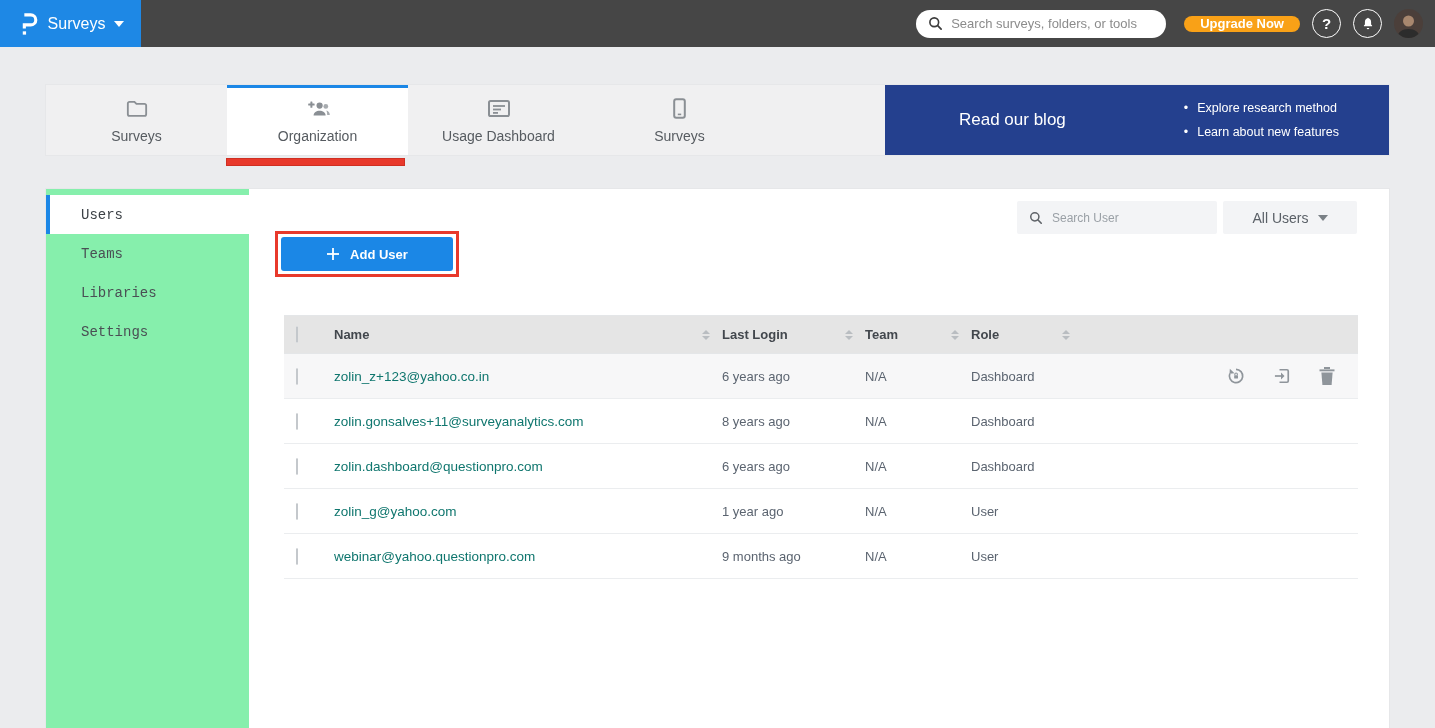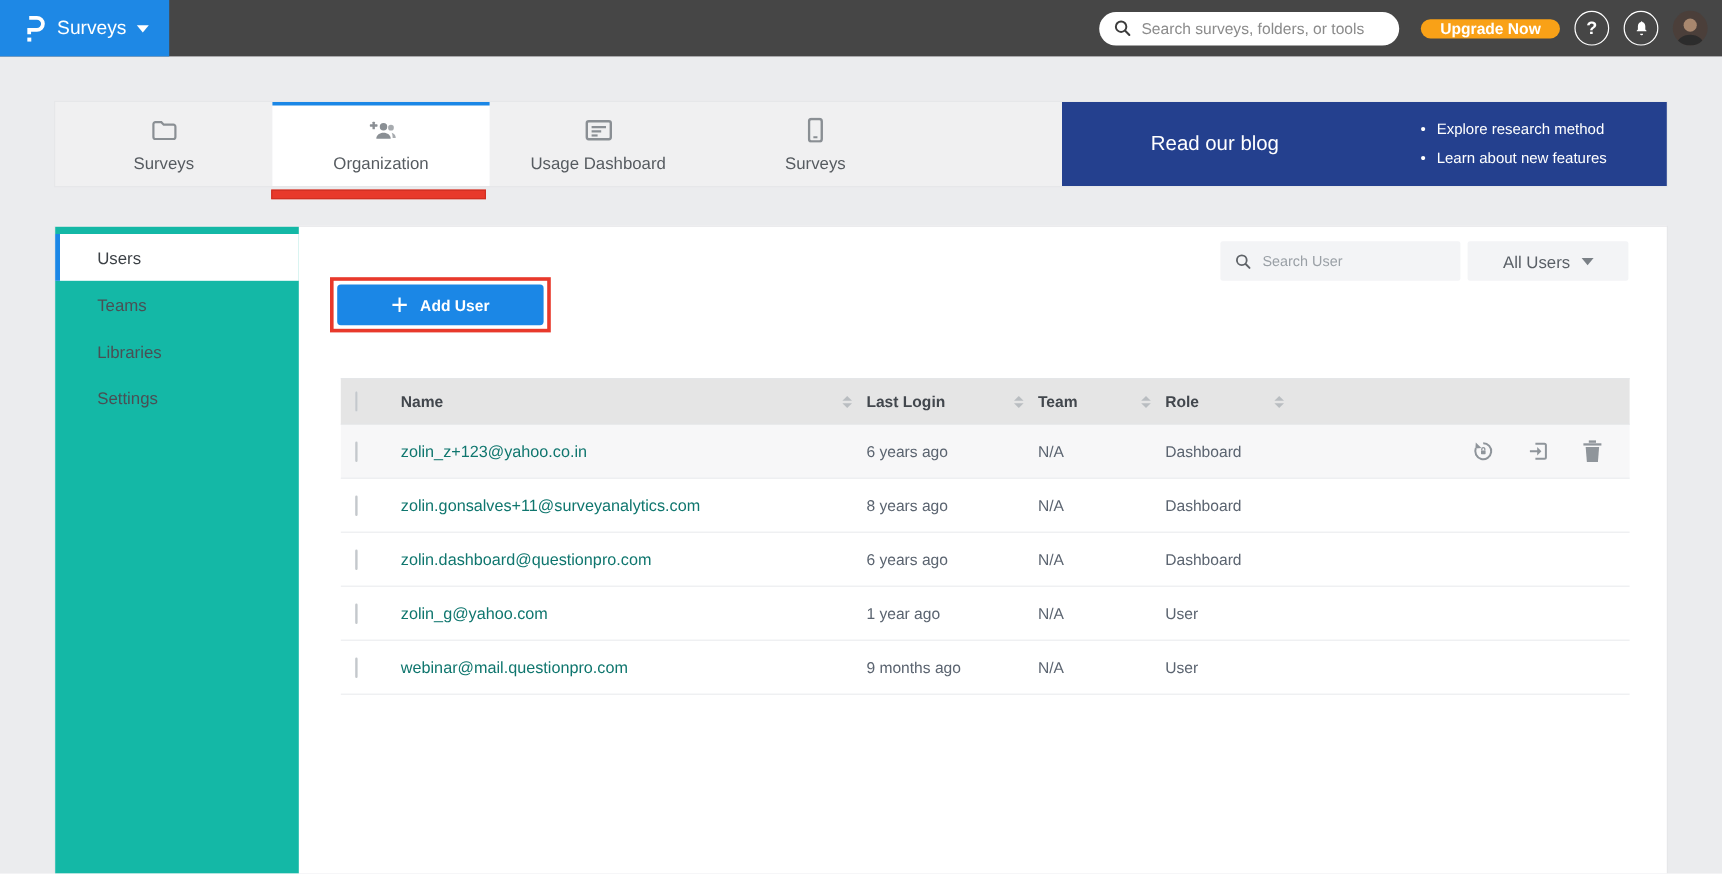--- a/index.html
+++ b/index.html
@@ -29,21 +29,21 @@
   .tab.active { background:#fff; box-shadow: inset 0 3px 0 0 #1b87e6; }
   .annotation-bar { position:absolute; top:calc(100% + 3px); left:180px; width:179px; height:8px; background:#e8392b; border:1px solid #cf2f22; }
   .banner { margin-left:auto; width:504px; height:100%; background:#24408e; display:flex; align-items:center; cursor:pointer; }
   .banner-title { color:#fff; font-size:17px; padding-left:74px; white-space:nowrap; }
   .banner ul { margin-left:auto; padding-right:50px; list-style:none; }
   .banner li { color:#fff; font-size:12.5px; line-height:1.95; white-space:nowrap; }
   .banner li::before { content:"•"; margin-right:9px; }
 
   
   .content-card { display:flex; background:#fff; height:540px; border:1px solid #e6e7e9; border-bottom:none; }
-  .side-nav { width:203px; background:#14b8a6; padding-top:6px; flex-shrink:0; }
+  .side-nav { width:203px; background:#86efac; padding-top:6px; flex-shrink:0;font-family:Liberation Mono, monospace; }
   .side-item { height:39px; display:flex; align-items:center; padding-left:31px; font-size:14px; color:#4a4f54; border-left:4px solid transparent; cursor:pointer; }
   .side-item.active { background:#fff; border-left-color:#1b87e6; color:#3c4146; }
 
   .main { flex:1; position:relative; }
 
   
   .add-user-wrap { display:inline-block; margin:42px 0 0 26px; border:3px solid #e8392b; padding:3px; }
   .add-user-btn { width:172px; height:34px; background:#1b87e6; border:none; border-radius:3px; color:#fff; font-size:13px; font-weight:bold; font-family:inherit; display:flex; align-items:center; justify-content:center; gap:10px; cursor:pointer; }
 
   
@@ -344,21 +344,21 @@
             </div>
           <div class="c-role">
               <span>User</span>
             </div>
           <div class="c-actions"></div>
         </div>
 
         <div class="trow">
           <div class="c-check"><span class="checkbox"></span></div>
           <div class="c-name">
-              <span class="email">webinar@mail.questionpro.com</span>
+              <span class="email">webinar@yahoo.questionpro.com</span>
             </div>
           <div class="c-last">
               <span>9 months ago</span>
             </div>
           <div class="c-team">
               <span>N/A</span>
             </div>
           <div class="c-role">
               <span>User</span>
             </div>

